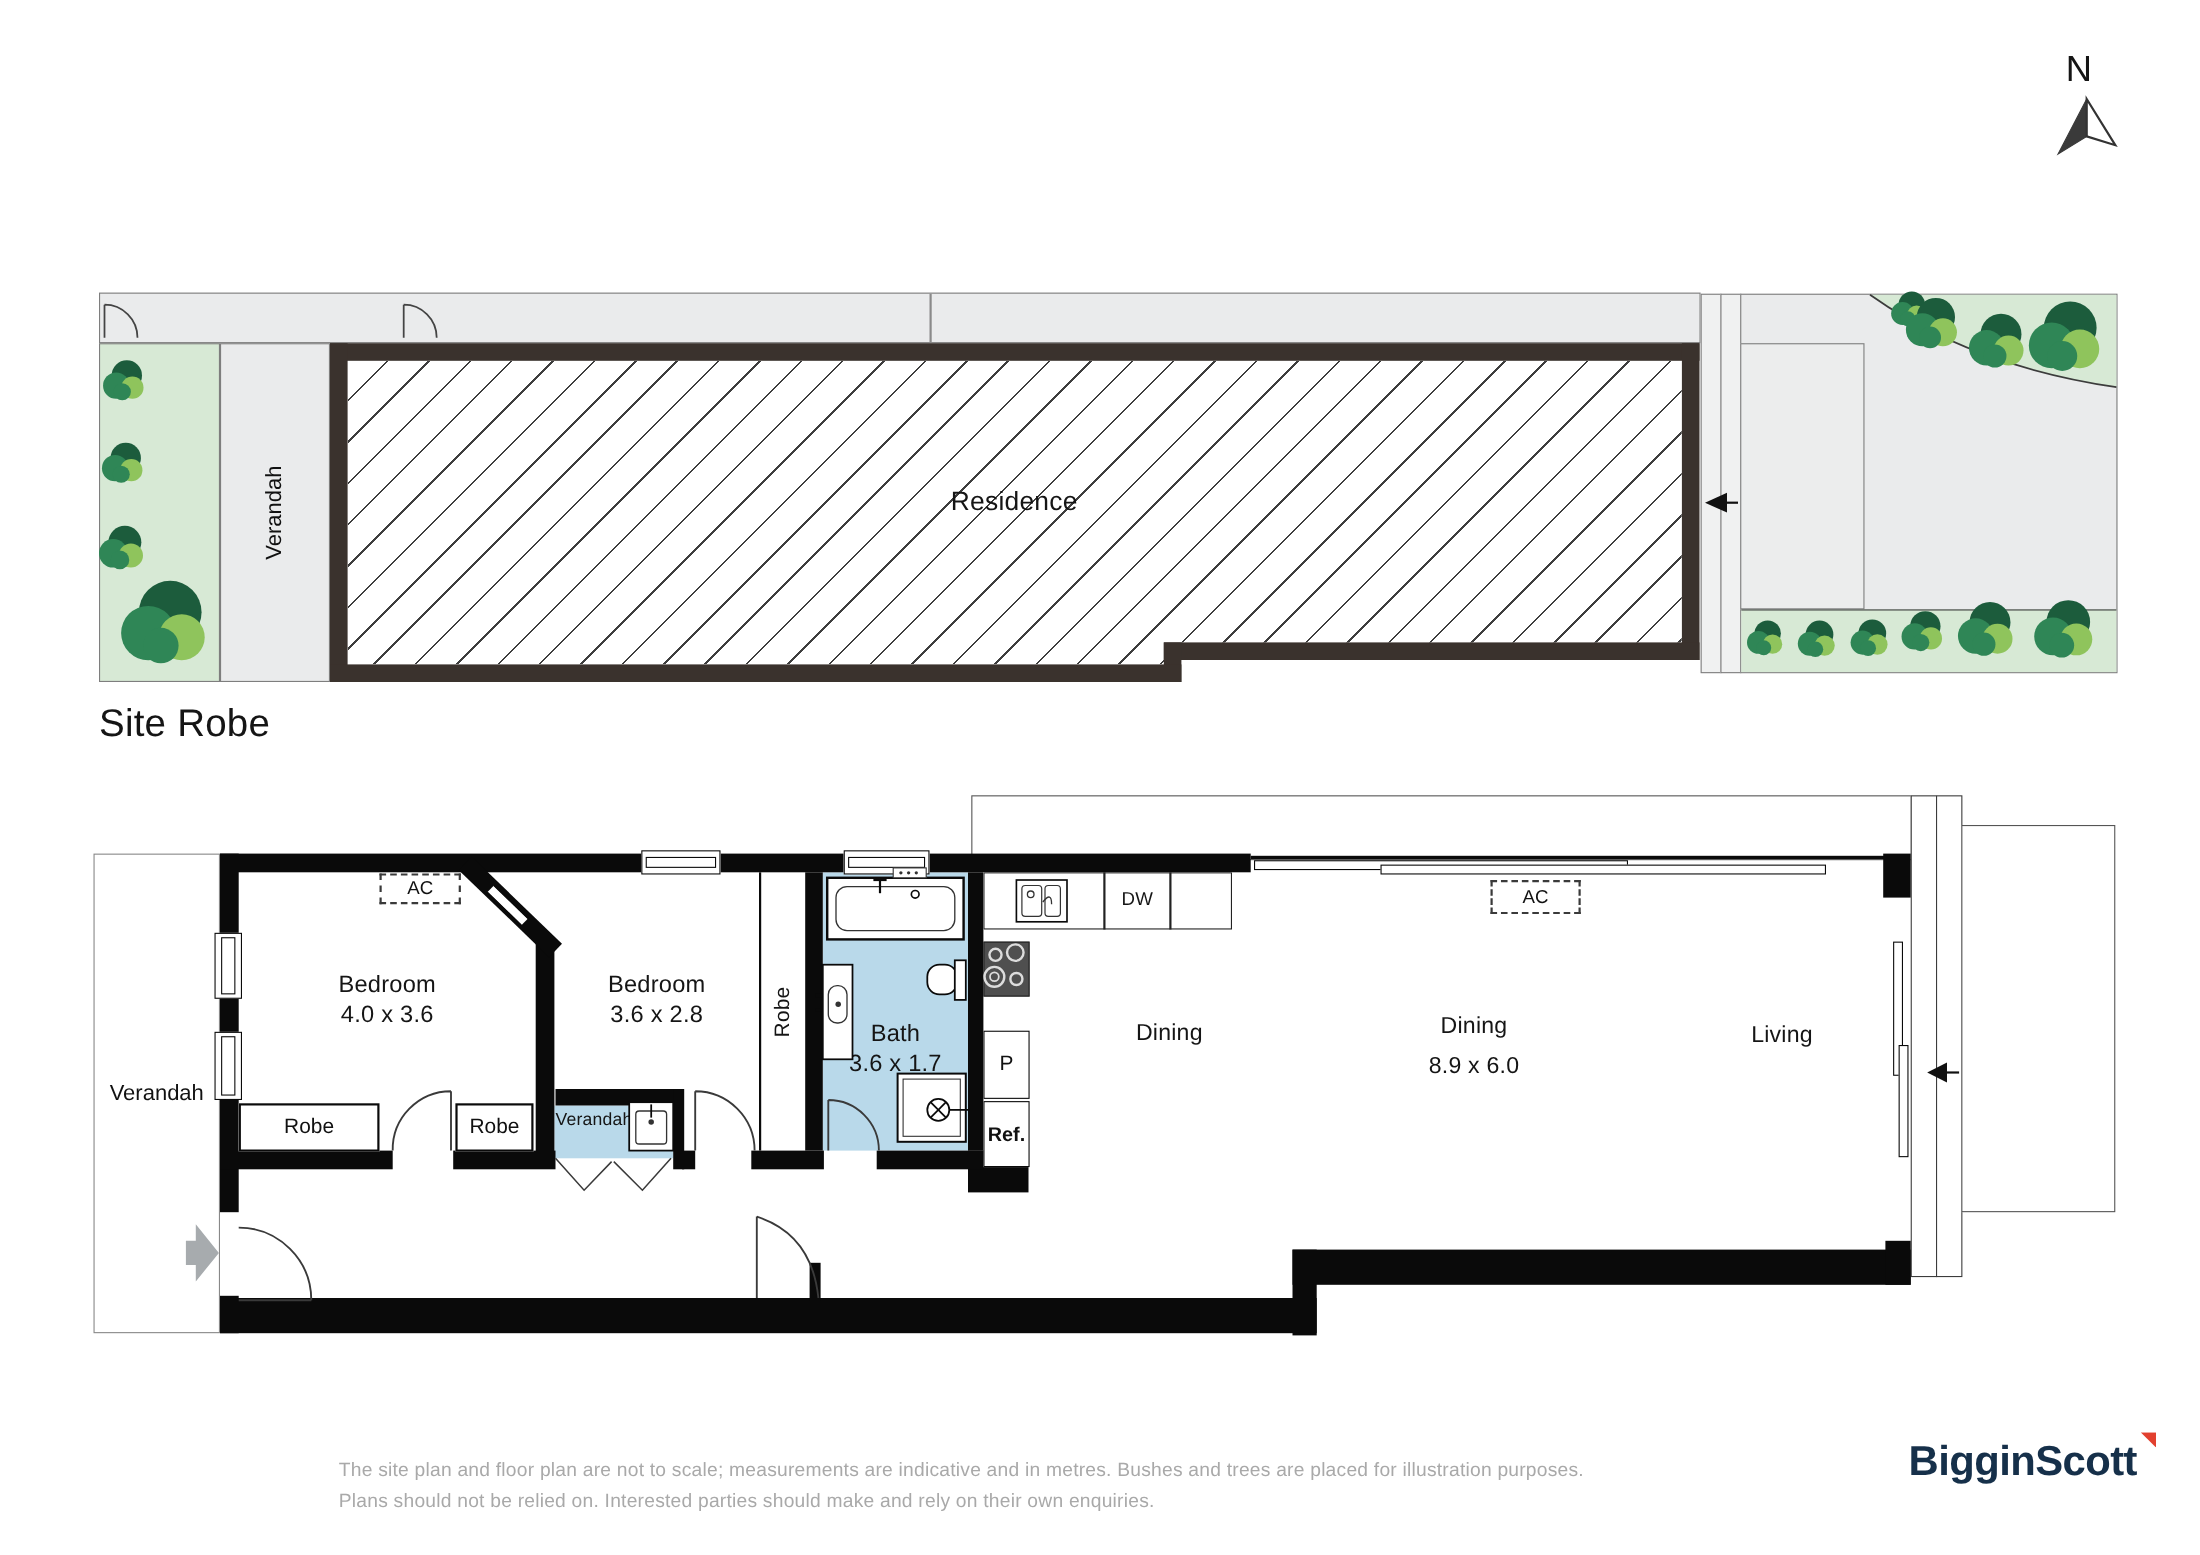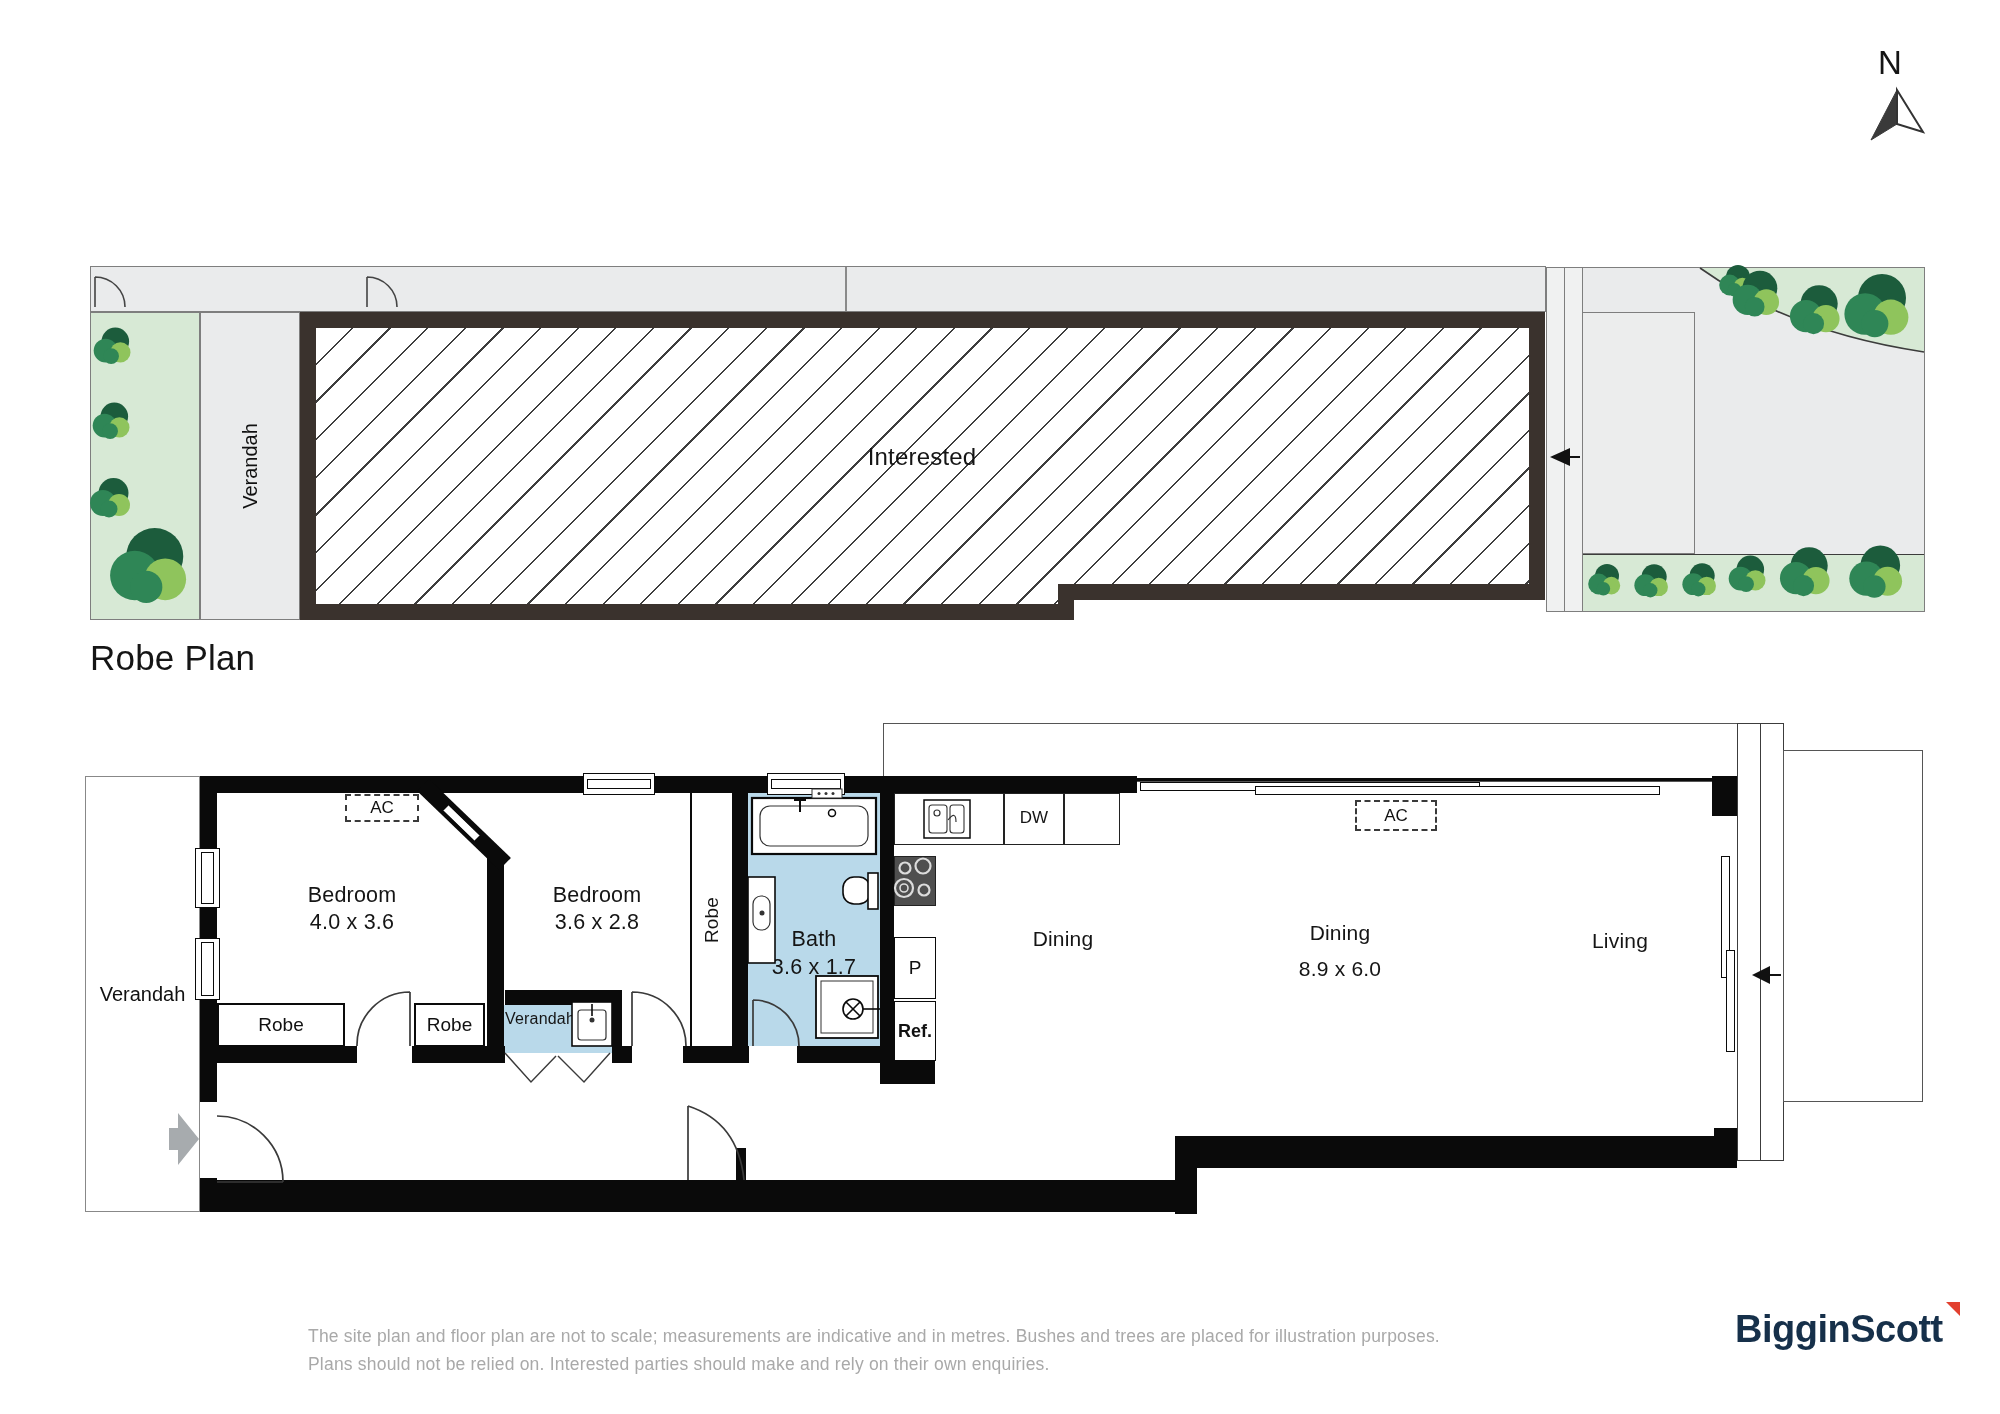--- a/index.html
+++ b/index.html
@@ -46,28 +46,28 @@
       <span class="vtext" style="position:absolute;left:50%;top:50%;font-size:20px;">Verandah</span>
     </div>
 
     <div id="hatch"></div>
     <div class="sk" style="left:300px;top:312px;width:1245px;height:16px;"></div>
     <div class="sk" style="left:300px;top:312px;width:16px;height:308px;"></div>
     <div class="sk" style="left:1529px;top:312px;width:16px;height:288px;"></div>
     <div class="sk" style="left:1058px;top:584px;width:487px;height:16px;"></div>
     <div class="sk" style="left:1058px;top:584px;width:16px;height:36px;"></div>
     <div class="sk" style="left:300px;top:604px;width:774px;height:16px;"></div>
-    <div class="lbl" style="left:922px;top:444px;font-size:24px;">Interested</div>
+    <div class="lbl" style="left:922px;top:444px;font-size:24px;">Residence</div>
 
     <div class="gray" style="left:1546px;top:267px;width:19px;height:345px;background:#f0f1f1;"></div>
     <div class="gray" style="left:1564px;top:267px;width:19px;height:345px;background:#f0f1f1;"></div>
     <div class="gray" style="left:1582px;top:267px;width:343px;height:345px;"></div>
     <div class="tbox" style="left:1582px;top:312px;width:113px;height:242px;background:#eceded;border-color:#7e7e7e;"></div>
     <div class="green" style="left:1583px;top:554px;width:341px;height:57px;border:none;border-top:1.5px solid #3c3c3c;"></div>
-    <div class="lbl" style="left:164px;top:640px;font-size:35px;font-weight:500;transform:none;left:90px;text-align:left;">Robe Plan</div>
+    <div class="lbl" style="left:164px;top:640px;font-size:35px;font-weight:500;transform:none;left:90px;text-align:left;">Site Robe</div>
   </div>
 
   <div>
 
     <div class="tbox" style="left:883px;top:723px;width:855px;height:59px;"></div>
     <div class="tbox" style="left:1737px;top:723px;width:24px;height:438px;border-color:#3c3c3c;"></div>
     <div class="tbox" style="left:1760px;top:723px;width:24px;height:438px;border-color:#3c3c3c;"></div>
     <div class="tbox" style="left:1783px;top:750px;width:140px;height:352px;"></div>
     <div class="tbox" style="left:85px;top:776px;width:115px;height:436px;border-color:#888;display:flex;align-items:center;justify-content:center;">
       <span style="font-size:20px;">Verandah</span>

